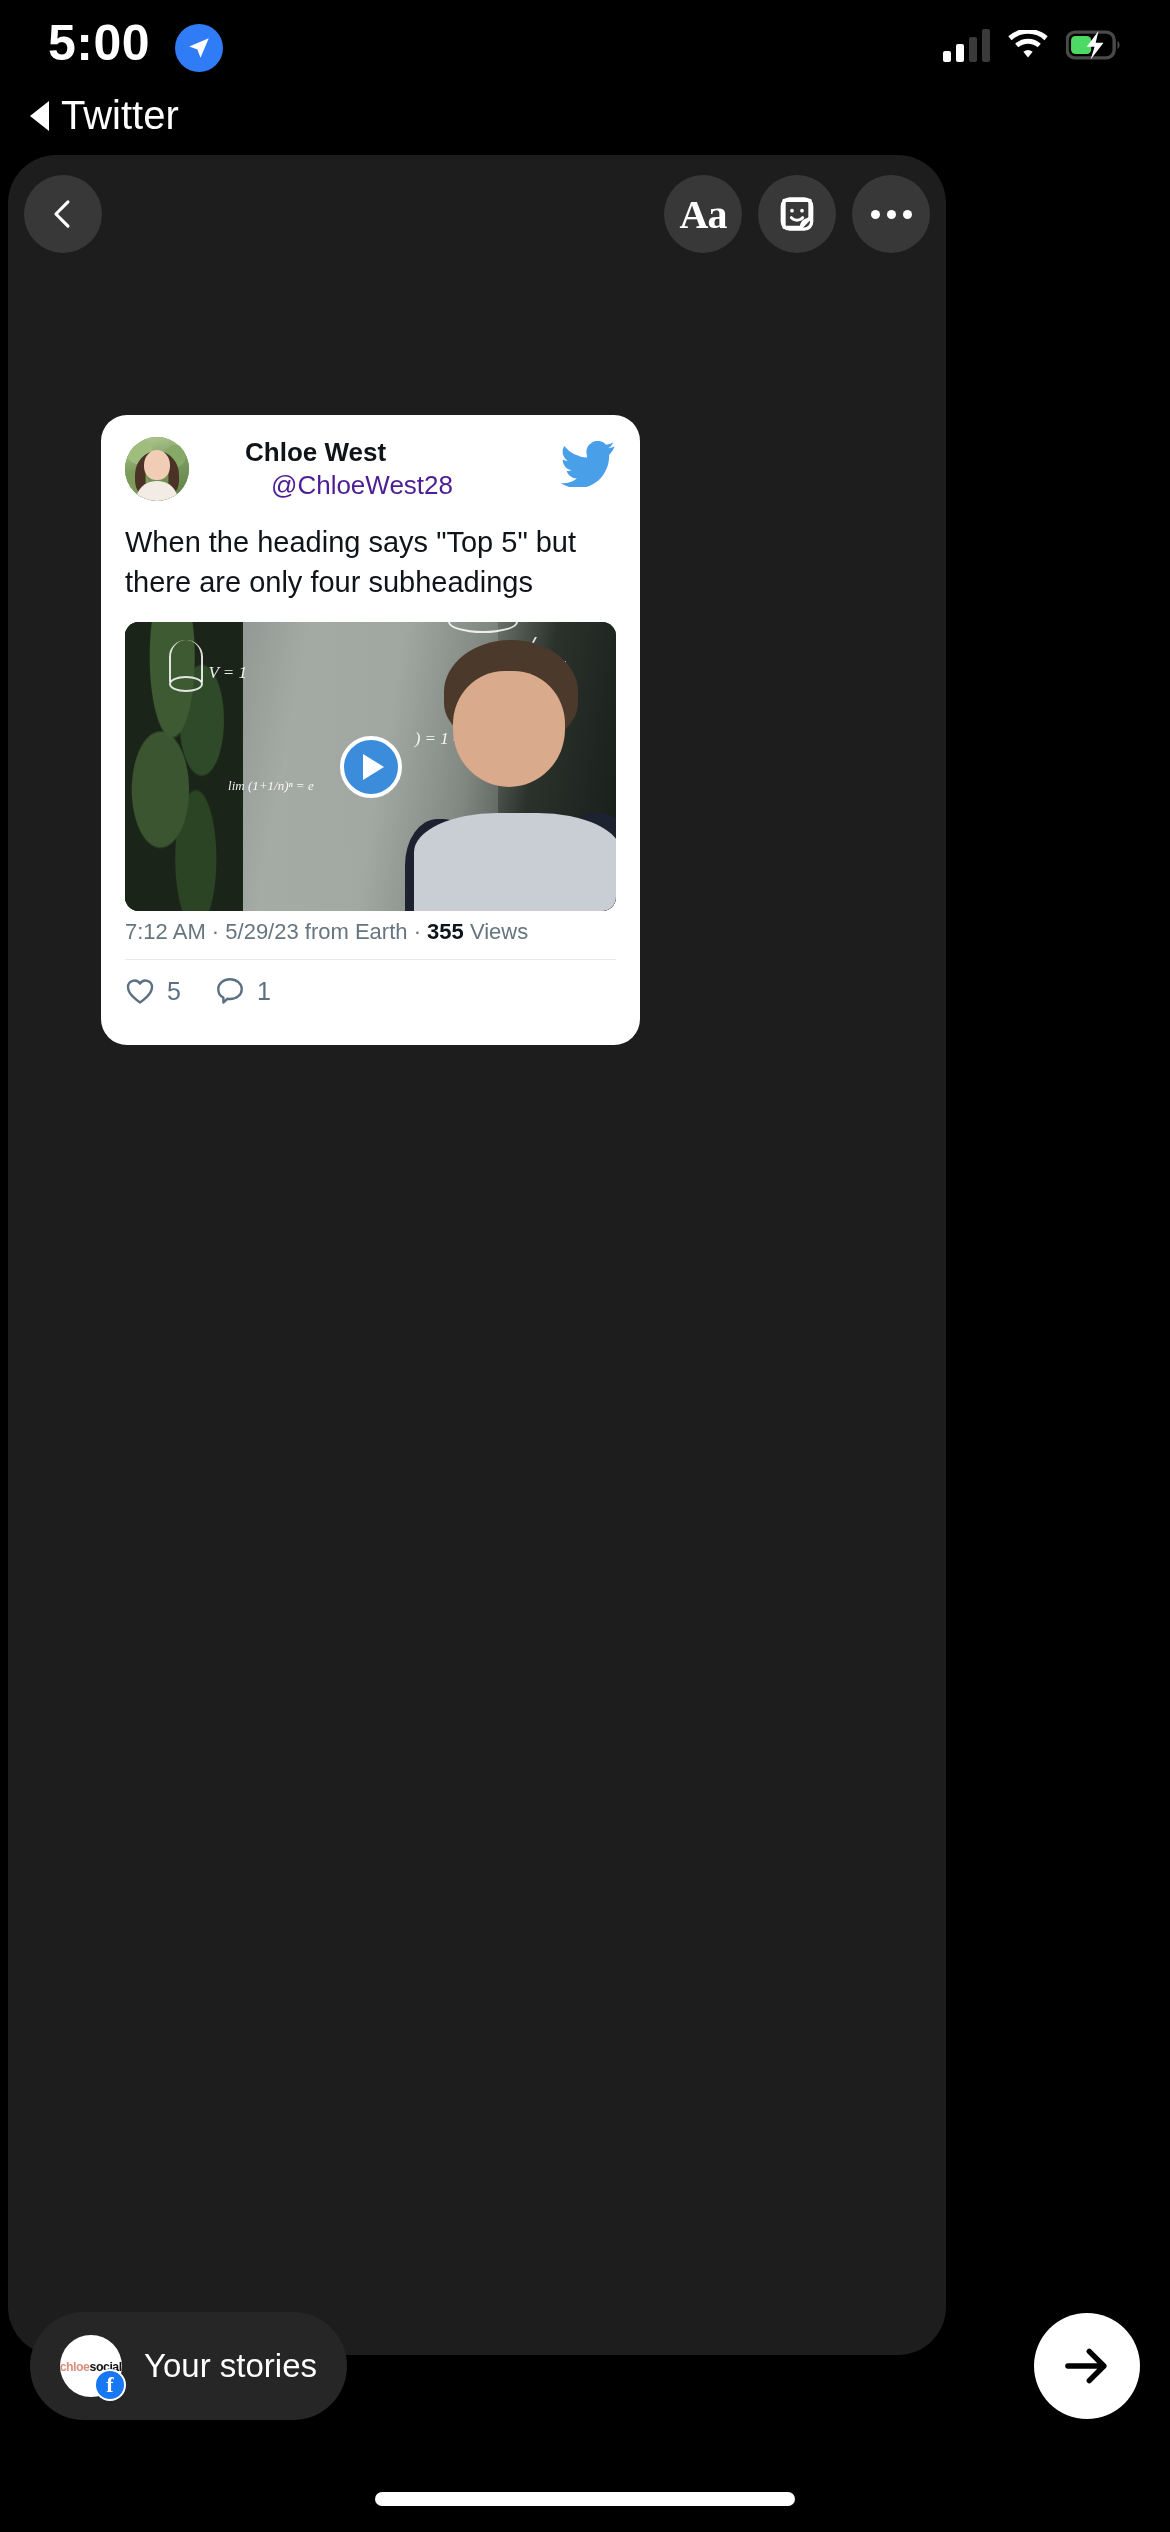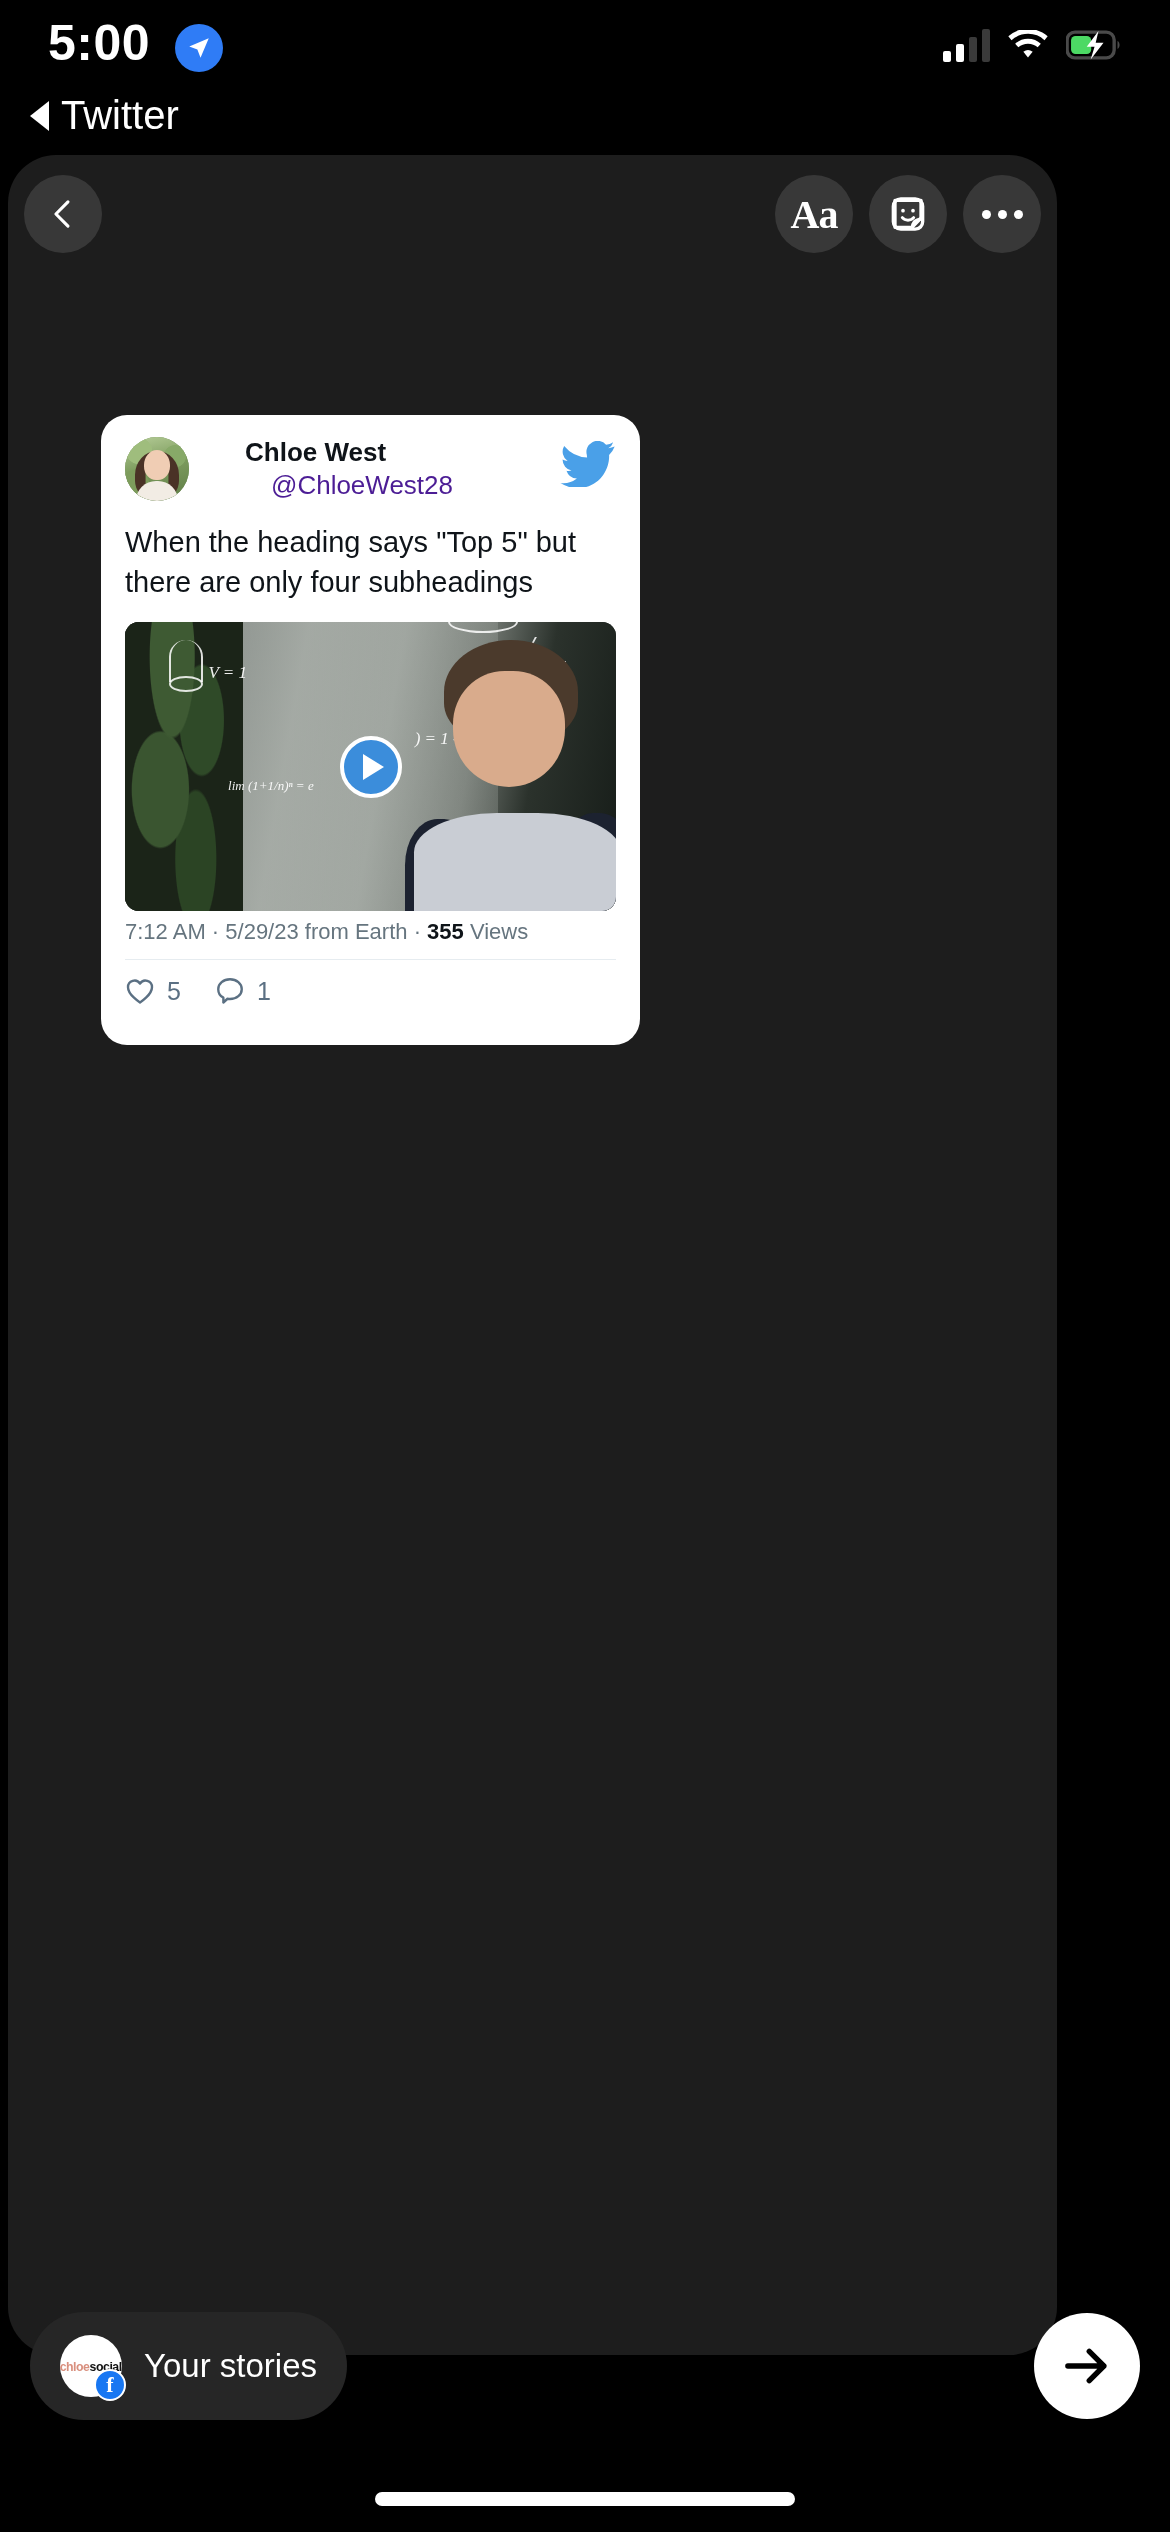--- a/index.html
+++ b/index.html
@@ -42,21 +42,21 @@
   .back-app .tri {
     width:0;height:0;
     border-top:15px solid transparent;
     border-bottom:15px solid transparent;
     border-right:19px solid #fff;
   }
 
   
   .canvas {
     position:absolute; left:8px; top:155px;
-    width:1049px; height:2200px;
+    width:938px; height:2200px;
     background:#1d1d1d;
     border-radius:48px;
     overflow:hidden;
   }
 
   
   .toolbar {
     position:absolute; left:0; top:20px; width:100%;
     display:flex; align-items:center; padding:0 16px;
   }

